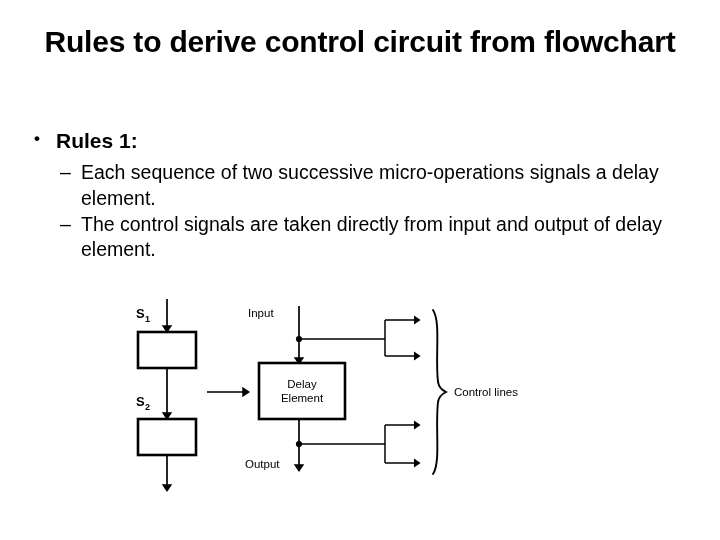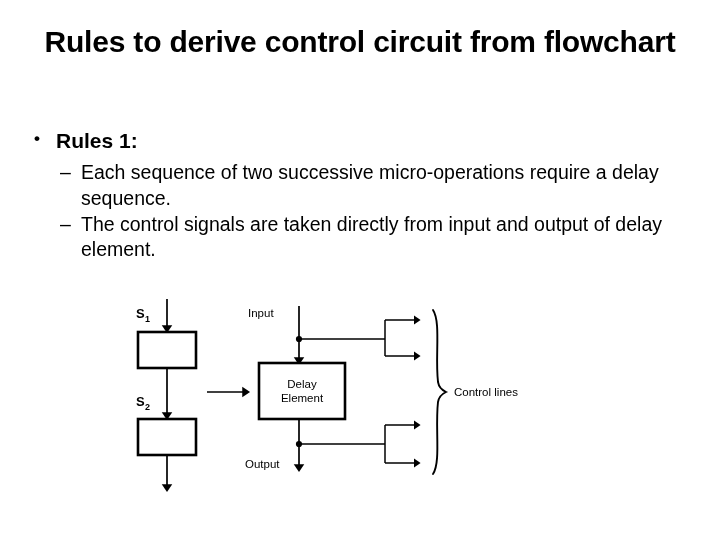--- a/index.html
+++ b/index.html
@@ -145,21 +145,21 @@
 
     <div class="bullet-l1">
       <span class="marker">•</span>
       <span class="txt">Rules 1:</span>
     </div>
 
     <div class="sub-list">
 
       <div class="bullet-l2">
         <span class="marker">–</span>
-        <span class="txt">Each sequence of two successive micro-operations require a delay sequence.</span>
+        <span class="txt">Each sequence of two successive micro-operations signals a delay element.</span>
       </div>
 
       <div class="bullet-l2">
         <span class="marker">–</span>
         <span class="txt">The control signals are taken directly from input and output of delay element.</span>
       </div>
 
     </div>
   </div>
 

